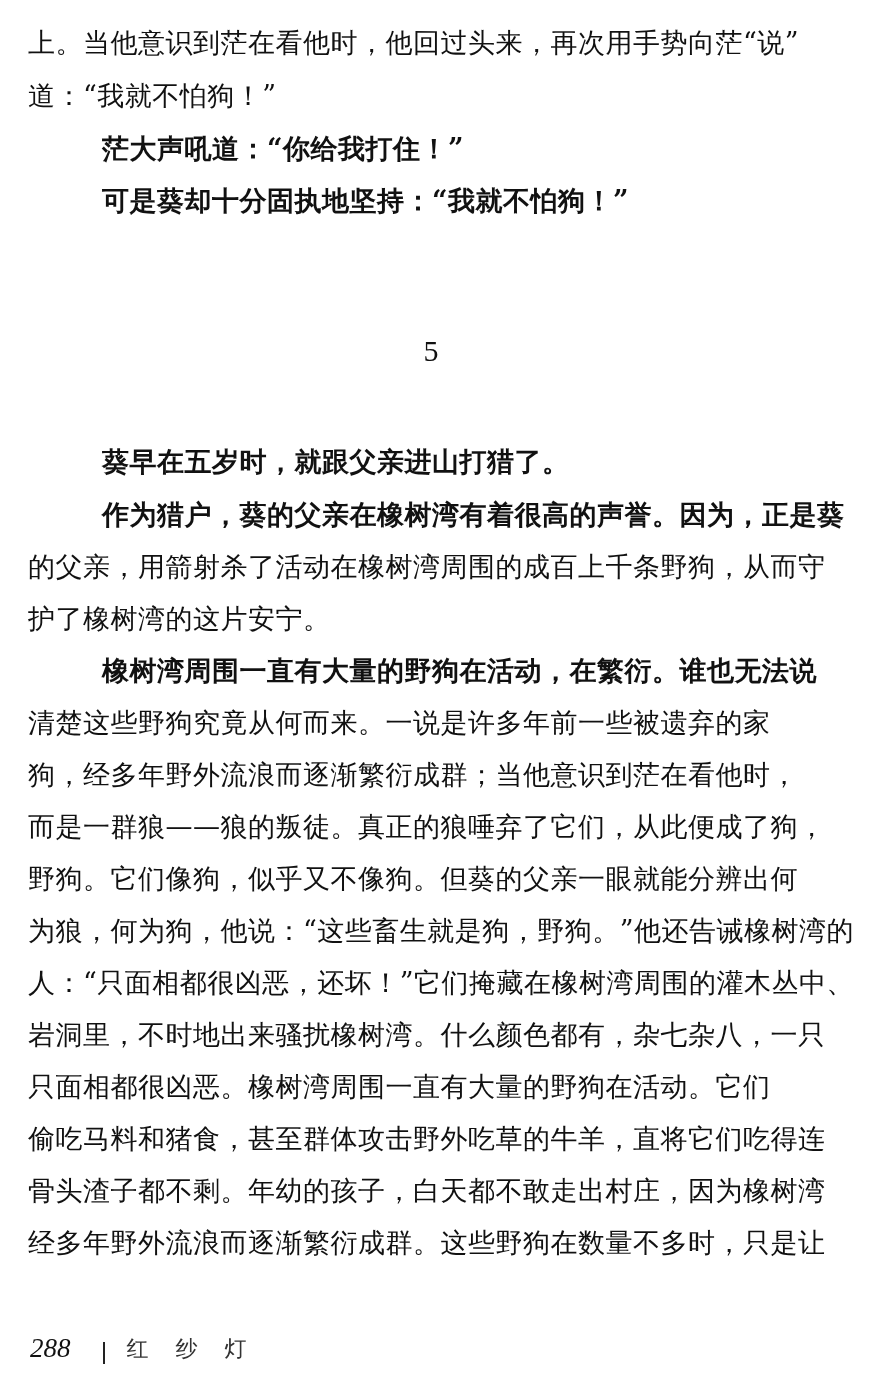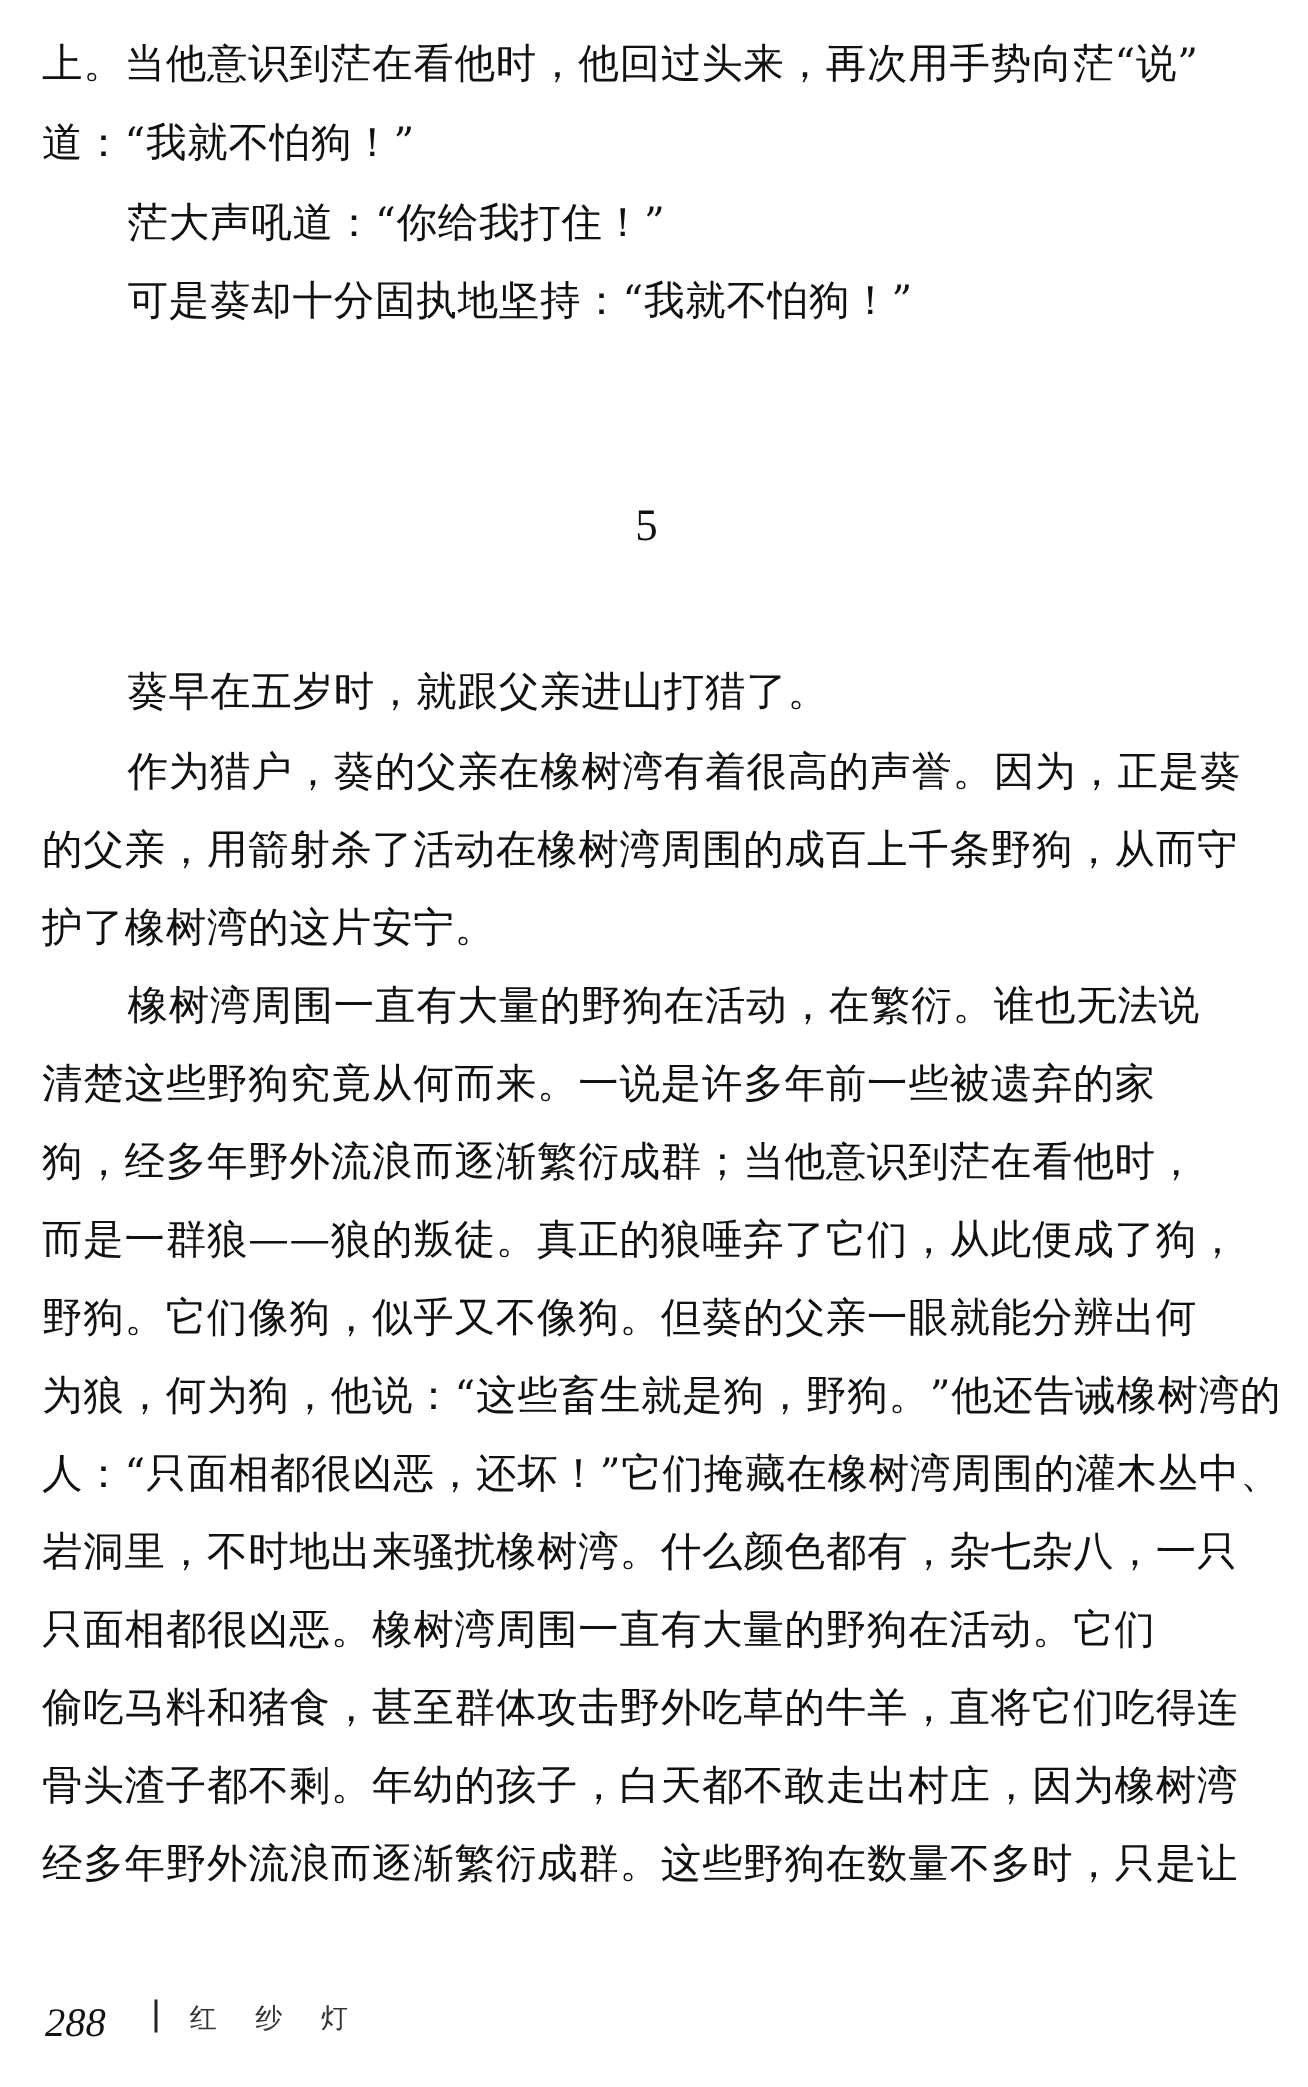--- a/index.html
+++ b/index.html
@@ -1,26 +1,26 @@
 <!DOCTYPE html>
 <html><head>
 <meta charset="utf-8">
 <style>
   html, body { margin: 0; padding: 0; background: #ffffff; }
   body { width: 872px; height: 1391px; position: relative; overflow: hidden;
          font-family: "DejaVu Serif", "Liberation Serif", serif; color: #111; }
   .line { position: absolute; left: 28px; width: 816px; font-size: 27px; line-height: 52px;
           white-space: nowrap; letter-spacing: 0.5px; }
-  .indent { left: 85px; width: 760px; }
+  .indent { left: 102px; width: 760px; font-weight: bold; }
   .section-num { position: absolute; left: 0; width: 862px; text-align: center; top: 334px;
                  font-size: 30px; font-family: "Liberation Serif", serif; }
-  .footer { position: absolute; left: 30px; top: 1333px; font-size: 24px; display: flex; align-items: flex-start; }
+  .footer { position: absolute; left: 30px; top: 1333px; font-size: 24px; display: flex; align-items: flex-end; }
   .page-num { font-family: "Liberation Serif", serif; font-style: italic; font-size: 27px; }
   .divider { display: inline-block; width: 2px; height: 22px; background: #222; margin: 0 22px 0 32px; }
-  .book-title { letter-spacing: 10px; font-size: 18px; color: #333; }
+  .book-title { letter-spacing: 10px; font-size: 22px; color: #333; }
 </style>
 </head>
 <body>
 
 <div>
   <div class="line" style="top:17px">上。当他意识到茫在看他时，他回过头来，再次用手势向茫“说”</div>
   <div class="line" style="top:70px">道：“我就不怕狗！”</div>
   <div class="line indent" style="top:123px">茫大声吼道：“你给我打住！”</div>
   <div class="line indent" style="top:175px">可是葵却十分固执地坚持：“我就不怕狗！”</div>
 

